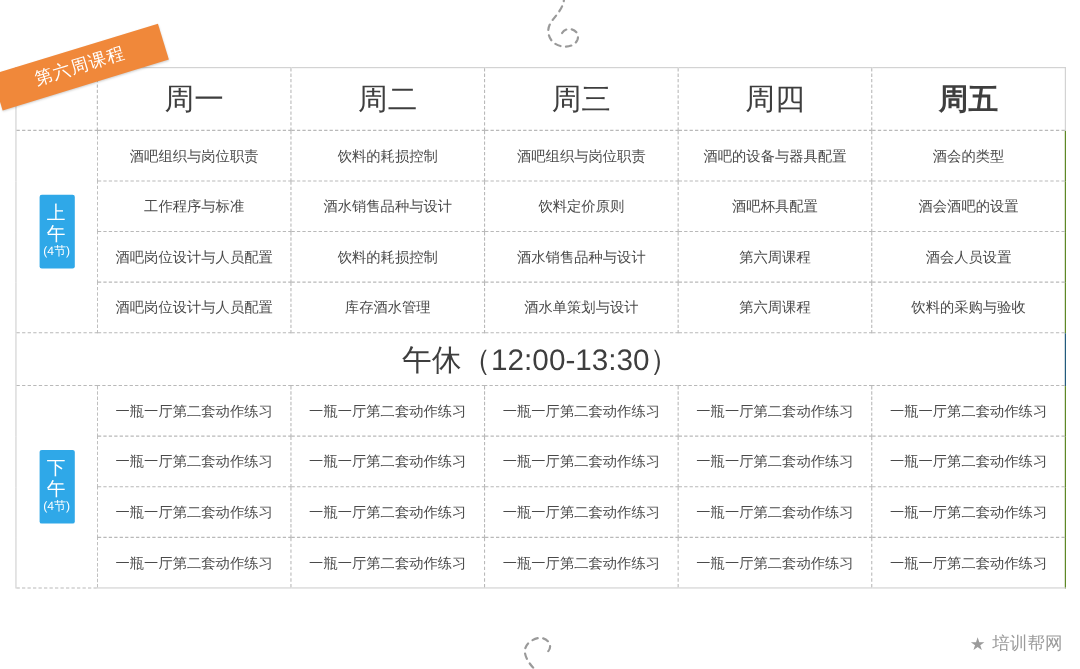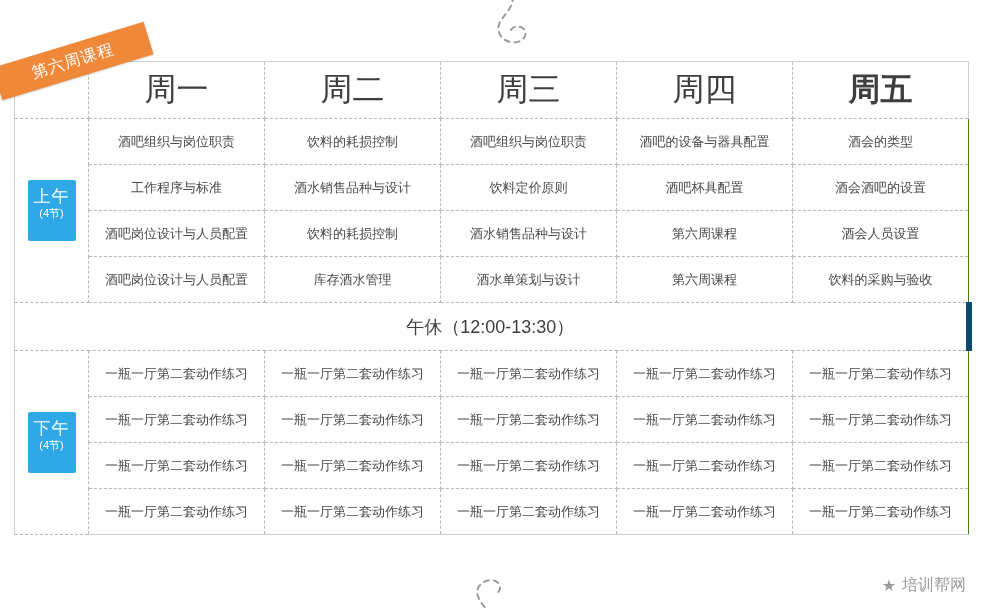--- a/index.html
+++ b/index.html
@@ -40,59 +40,59 @@
     font-size: 13px;
     color: #4a4a4a;
     padding: 0;
     background: #ffffff;
   }
   .schedule .col-label { width: 74px; }
   .schedule .col-day { width: 176px; }
 
   .head-row td {
     height: 56px;
-    font-size: 32px;
+    font-size: 27px;
     color: #3e3e3e;
     border-top: 1px solid #cfcfcf;
   }
   .head-row td.corner {
     border-left: 1px solid #cfcfcf;
   }
   .head-row td.last {
     border-right: 1px solid #cfcfcf;
     font-weight: bold;
   }
 
   .cell-row td { height: 45px; }
   .cell-row td.side { border-left: 1px solid #cfcfcf; }
   .cell-row td.last { border-right: 1px solid #4d7c0f; }
 
   .lunch-row td {
     height: 47px;
-    font-size: 18px;
+    font-size: 27px;
     color: #3e3e3e;
     border-left: 1px solid #cfcfcf;
-    border-right: 6px solid #0c4a6e;
+    border-right: 1px solid #0c4a6e;
   }
 
   .bottom-edge td {
     border-bottom: 1px solid #cfcfcf;
   }
 
   
   .period {
     position: relative;
     background: #ffffff;
   }
   .period-badge {
     display: inline-block;
     background: #2fa8e8;
     color: #ffffff;
-    width: 48px;
-    padding: 7px 0 21px;
+    width: 32px;
+    padding: 7px 0 9px;
     border-radius: 2px;
     line-height: 1.15;
   }
   .period-badge .big {
     display: block;
     font-size: 17px;
     letter-spacing: 1px;
   }
   .period-badge .small {
     display: block;

